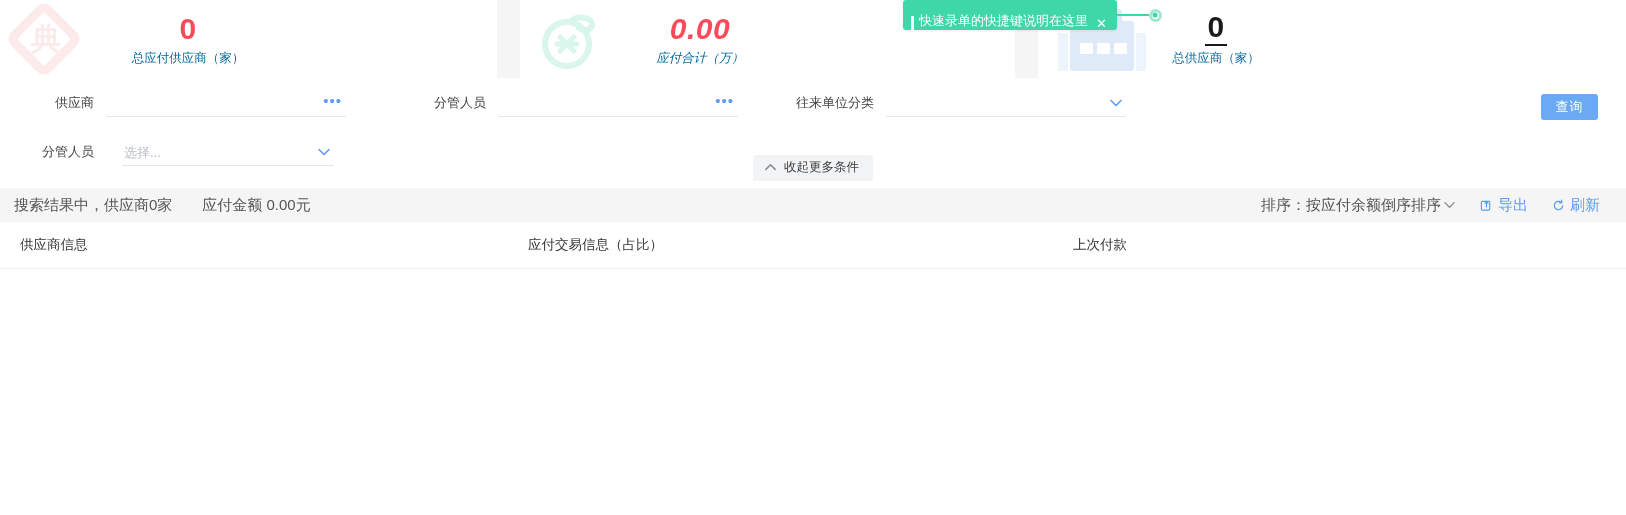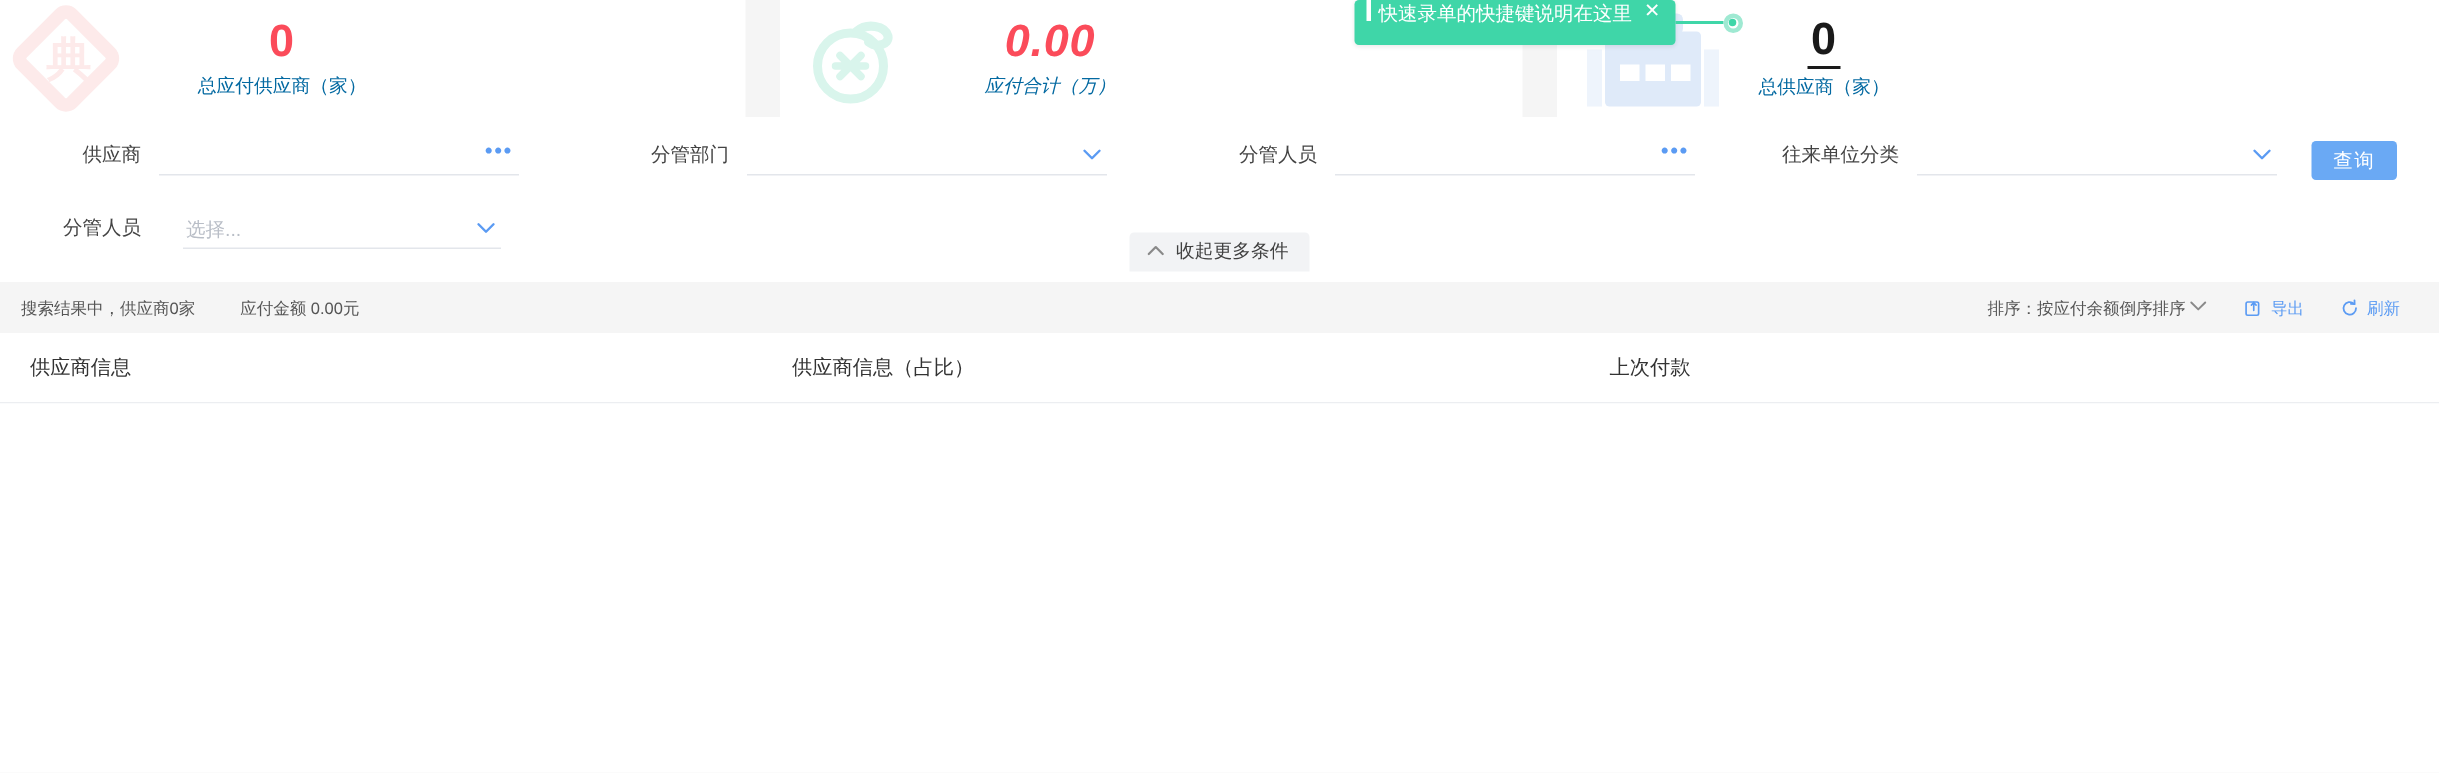--- a/index.html
+++ b/index.html
@@ -121,21 +121,21 @@
     top: 0px;
     z-index: 40;
     display: flex;
     align-items: center;
   }
   .tooltip-bubble {
     background: #3fd6a8;
     color: #ffffff;
     height: 30px;
     display: flex;
-    align-items: flex-start;
+    align-items: flex-end;
     padding: 0 10px 0 8px;
     border-radius: 3px;
     font-size: 13px;
     white-space: nowrap;
     box-shadow: 0 1px 3px rgba(0,0,0,0.08);
   }
   .tooltip-bar {
     width: 3px;
     height: 14px;
     background: #ffffff;
@@ -287,21 +287,21 @@
   }
   .collapse-btn svg { display: block; }
 
   
   .result-bar {
     background: #f5f5f5;
     height: 34px;
     display: flex;
     align-items: center;
     padding: 0 26px 0 14px;
-    font-size: 11px;
+    font-size: 15px;
     color: #555;
     justify-content: space-between;
   }
   .result-left {
     display: flex;
     align-items: center;
     gap: 30px;
   }
   .result-right {
     display: flex;
@@ -412,31 +412,20 @@
   <div class="filter-row">
 
     <div class="field">
       <span class="field-label">供应商</span>
       <span class="field-ctrl w-supplier">
         <input class="field-input" type="text" placeholder="" style="">
         <span class="ellipsis-btn">•••</span>
       </span>
     </div>
 
-    <div class="field" style="margin-left:54px">
-      <span class="field-label">分管部门</span>
-      <span class="field-ctrl w-dept">
-        <input class="field-input" type="text" placeholder="" style="">
-        <span class="chev">
-          <svg viewBox="0 0 14 14" width="14" height="14">
-              <path d="M2 4.5 L7 9.5 L12 4.5" fill="none" stroke="#5b9bf3" stroke-width="1.6" stroke-linecap="round" stroke-linejoin="round"></path>
-            </svg>
-        </span>
-      </span>
-    </div>
 
     <div class="field" style="margin-left:54px">
       <span class="field-label">分管人员</span>
       <span class="field-ctrl w-person">
         <input class="field-input" type="text" placeholder="" style="">
         <span class="ellipsis-btn">•••</span>
       </span>
     </div>
 
     <div class="field" style="margin-left:36px">
@@ -511,17 +500,17 @@
         </svg>
       </span>
       <span>刷新</span>
     </div>
   </div>
 </div>
 
 <div class="table-area">
   <div class="table-head">
     <div class="th th-1">供应商信息</div>
-    <div class="th th-2">供应商信息（占比）</div>
+    <div class="th th-2">应付交易信息（占比）</div>
     <div class="th th-3">上次付款</div>
   </div>
   <div class="table-body"></div>
 </div>
 
 </body></html>

